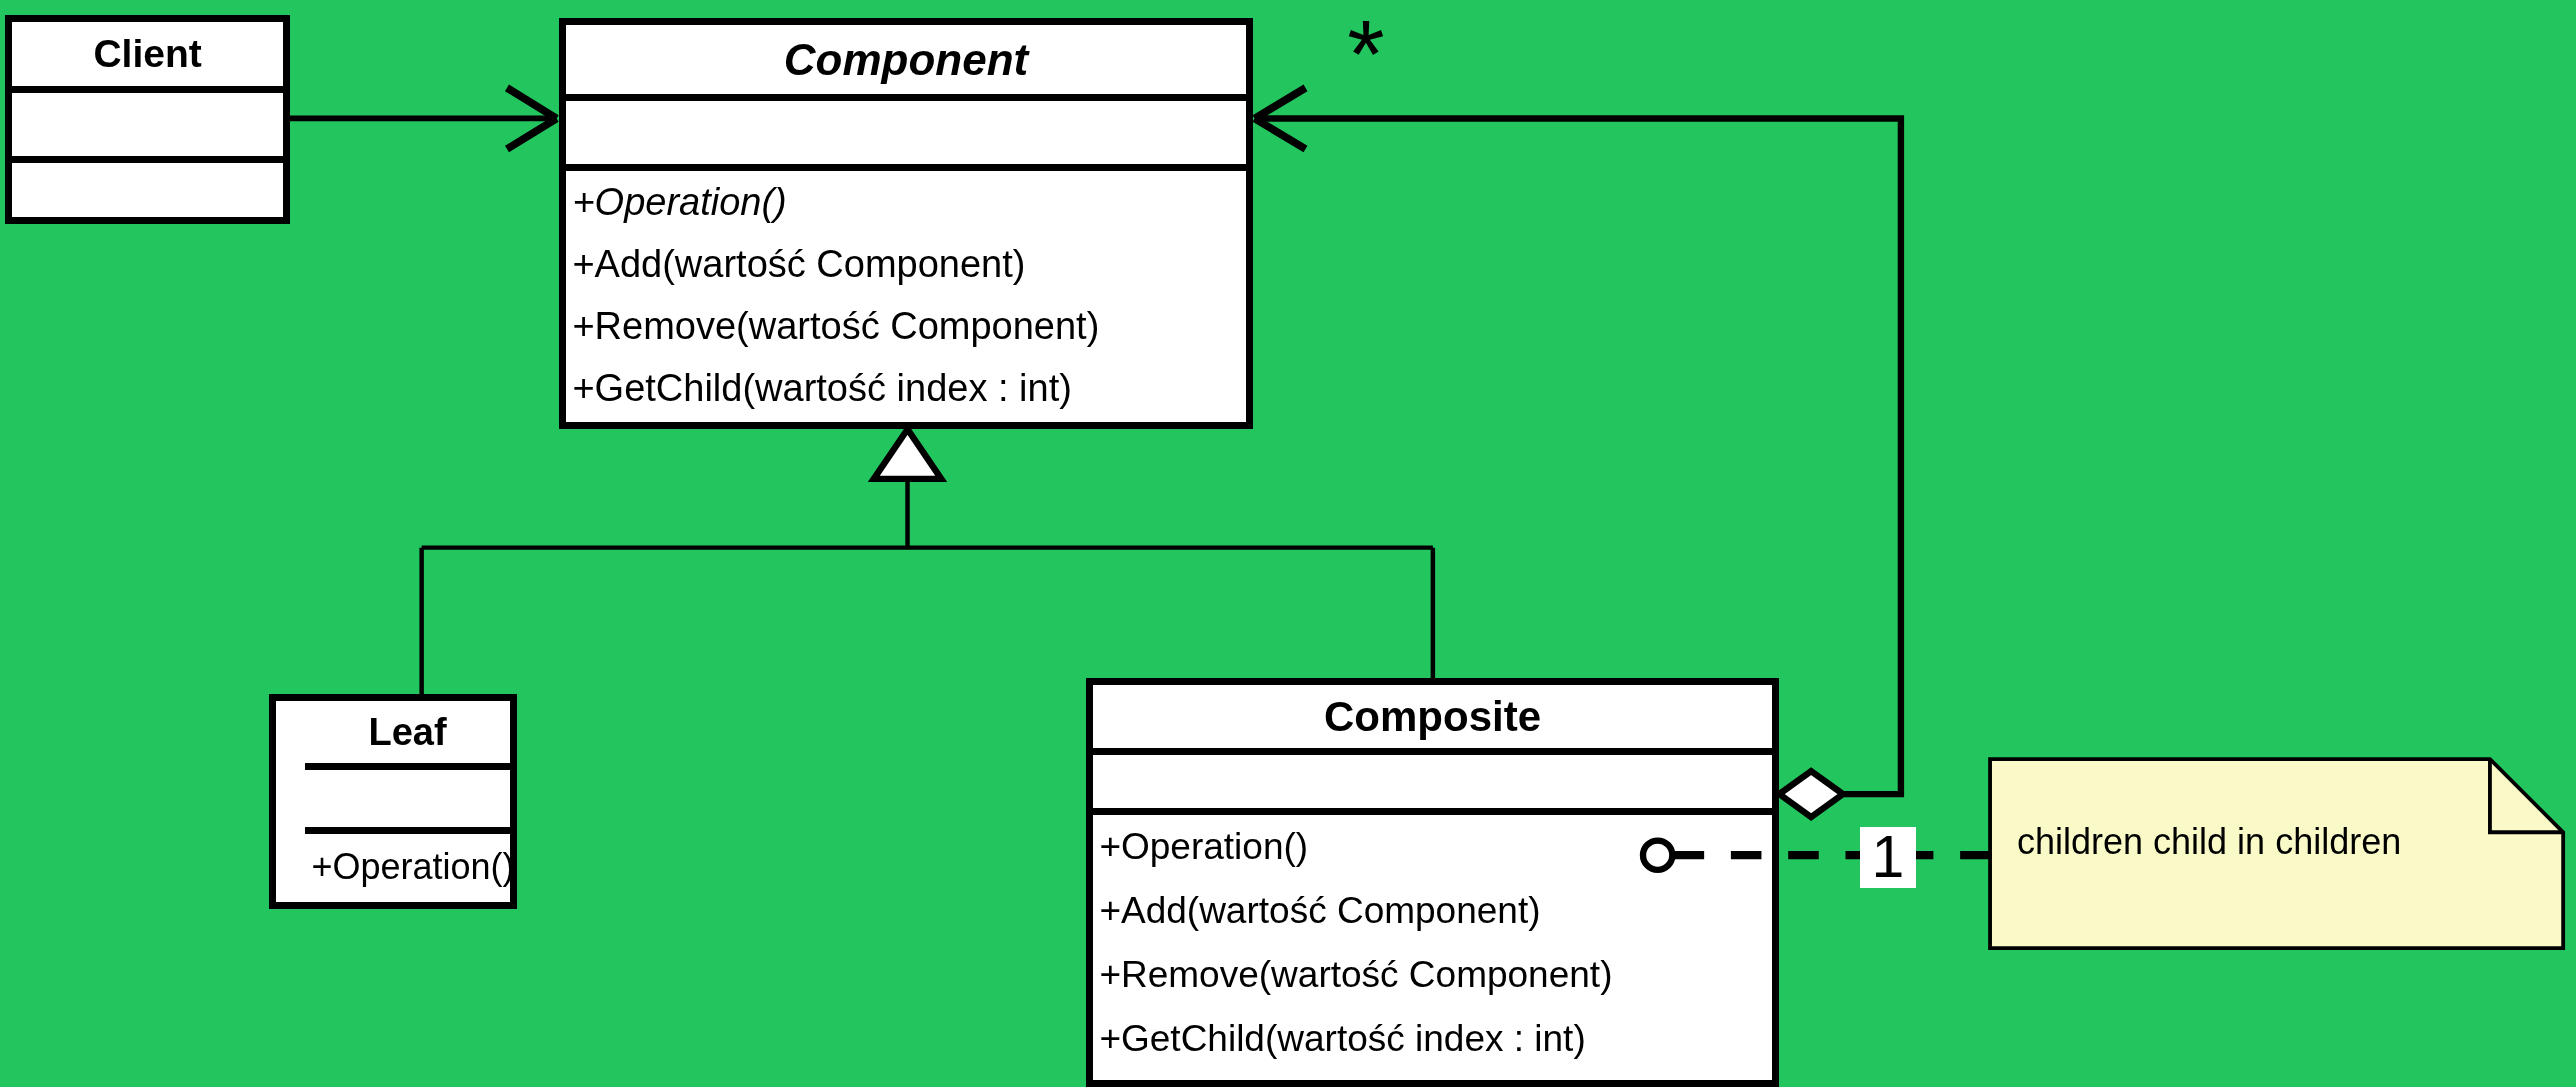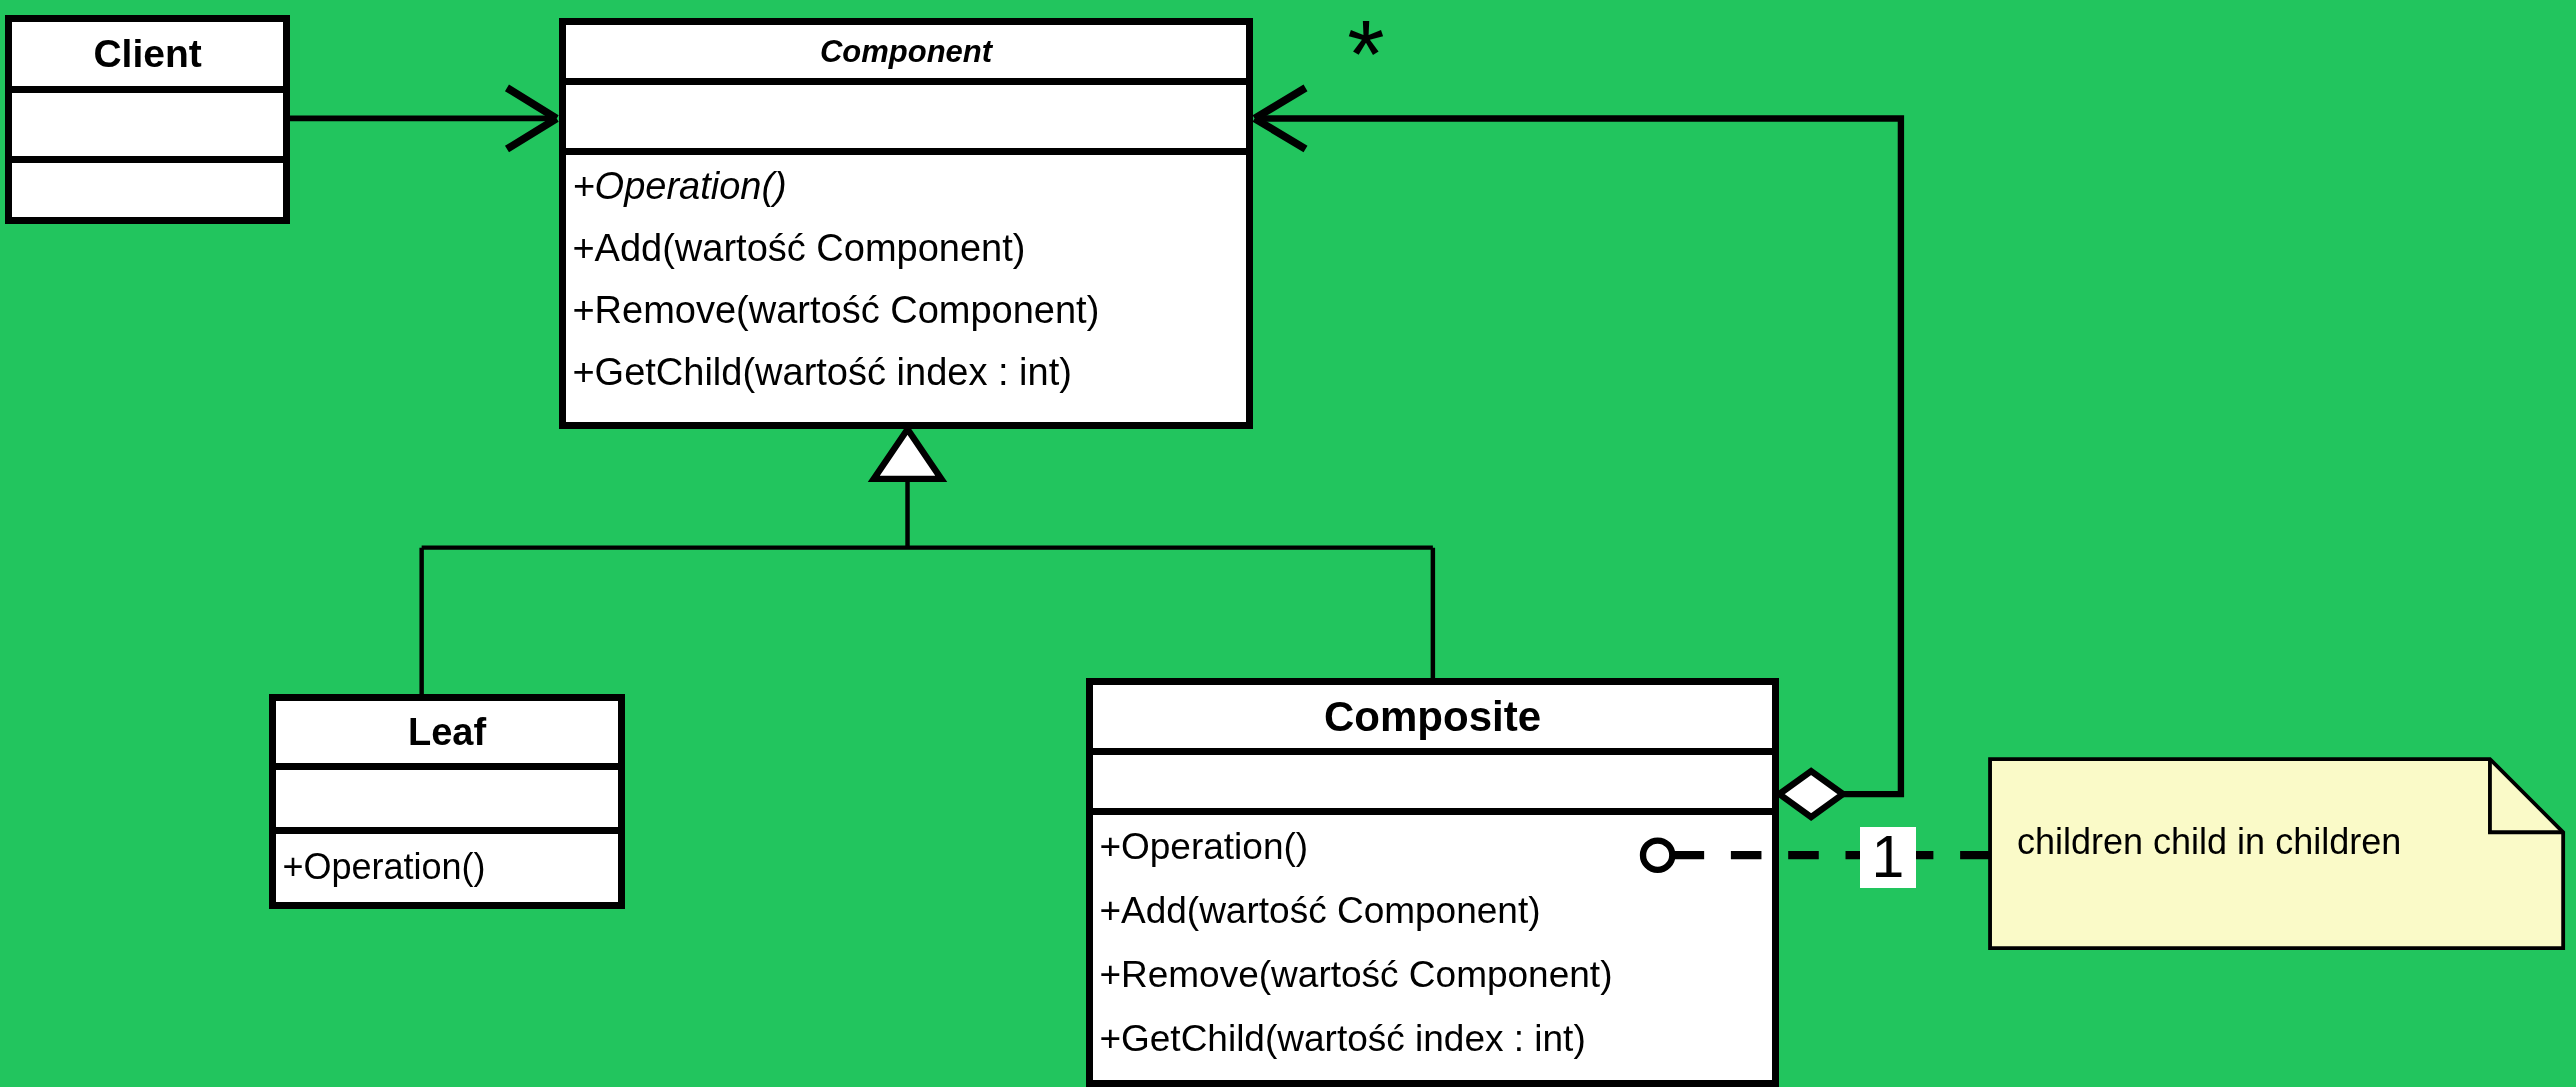--- a/index.html
+++ b/index.html
@@ -37,21 +37,21 @@
   .cls .methods {
     padding-left: 6.4px;
     overflow: hidden;
   }
   .m {
     white-space: nowrap;
   }
   .italic { font-style: italic; }
 
   
-  #box-component .title   { height: 60px; font-size: 31px; font-style: italic; }
+  #box-component .title   { height: 76px; font-size: 44px; font-style: italic; }
   #box-component .attrs   { height: 70px; }
   #box-component .m       { line-height: 62px; font-size: 38px; }
 
   
   #box-client .title      { height: 71px; font-size: 39px; }
   #box-client .attrs      { height: 70px; }
 
   
   #box-leaf .title        { height: 69px; font-size: 38px; }
   #box-leaf .attrs        { height: 64px; }
@@ -116,21 +116,21 @@
     </div>
     <div class="compartment attrs"></div>
     <div class="compartment methods">
       <div class="m italic">+Operation()</div>
       <div class="m">+Add(wartość Component)</div>
       <div class="m">+Remove(wartość Component)</div>
       <div class="m">+GetChild(wartość index : int)</div>
     </div>
   </div>
 
-  <div class="cls" id="box-leaf" style="left:269px; top:694px; width:356px; height:215px;">
+  <div class="cls" id="box-leaf" style="left:269px; top:694px; width:248px; height:215px;padding-left:29px;">
     <div class="compartment title">
       <span>Leaf</span>
     </div>
     <div class="compartment attrs"></div>
     <div class="compartment methods">
       <div class="m">+Operation()</div>
     </div>
   </div>
 
   <div class="cls" id="box-composite" style="left:1086px; top:678px; width:693px; height:409px;">

